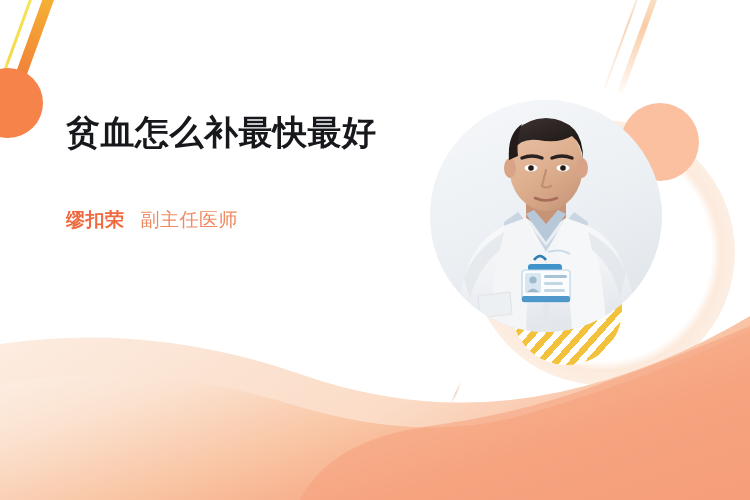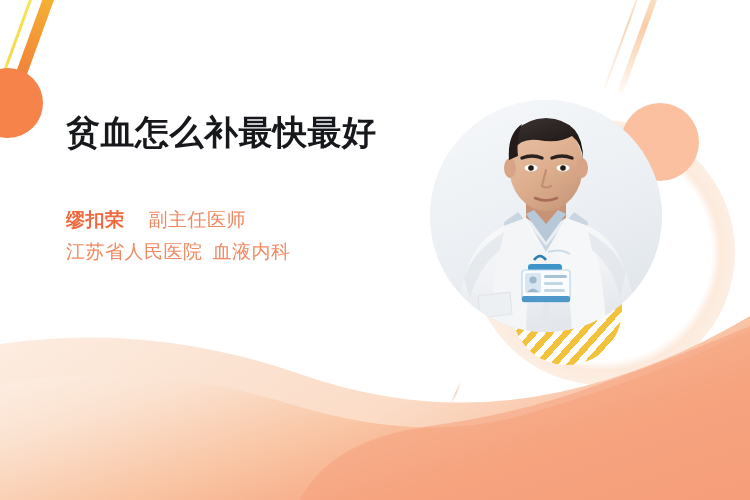--- a/index.html
+++ b/index.html
@@ -152,21 +152,21 @@
   }
   .cred-name {
     font-weight: 700;
     color: #F06A40;
     letter-spacing: 0.5px;
     margin-top: 41px;
   }
   .cred-role {
     font-weight: 400;
     color: #F08A63;
-    margin-left: 24px;
+    margin-left: 16px;
     letter-spacing: 0.5px;
   }
   .cred-line2 {
     font-size: 19px;
     line-height: 34px;
     color: #F08A63;
     font-weight: 400;
     letter-spacing: 0.5px;
     white-space: nowrap;
   }
@@ -307,19 +307,16 @@
     <path d="M300 200 Q330 140 430 126 Q520 114 600 84 Q680 56 750 26 L750 200 Z" fill="#F6A07C" opacity="0.55"></path>
   </svg>
 
   <div class="text-block">
     <h1 class="title">贫血怎么补最快最好</h1>
 
     <div class="credentials">
       <div class="cred-line1">
         <span class="cred-name">缪扣荣</span><span class="cred-role">副主任医师</span>
       </div>
-      <div class="cred-line2">
-        <span>江苏省人民医院</span><span class="cred-dept">血液内科</span>
-      </div>
     </div>
   </div>
 
 </div>
 
 </body></html>

